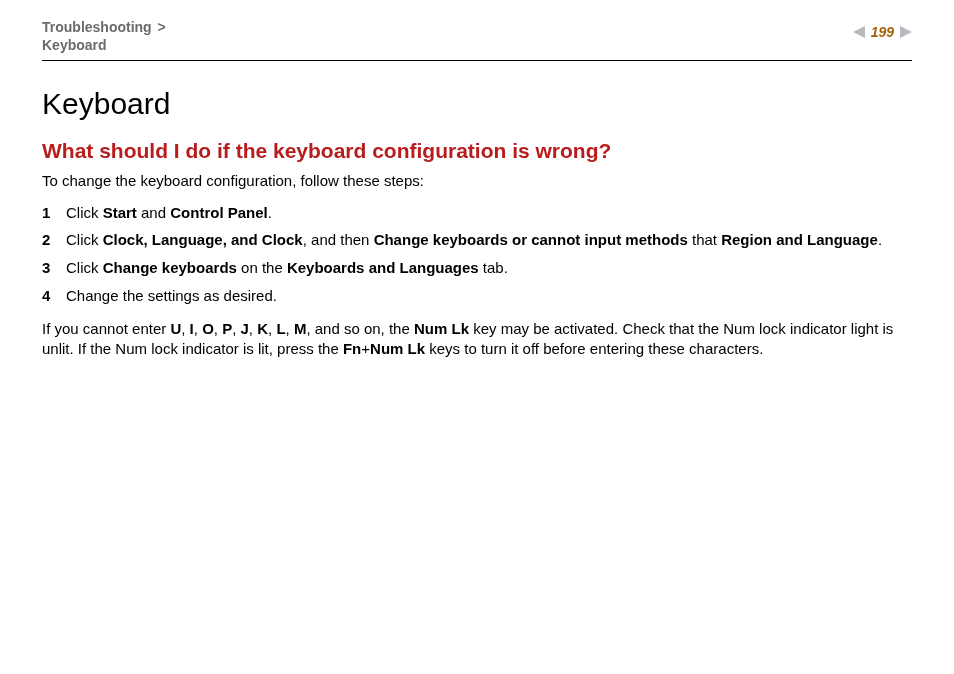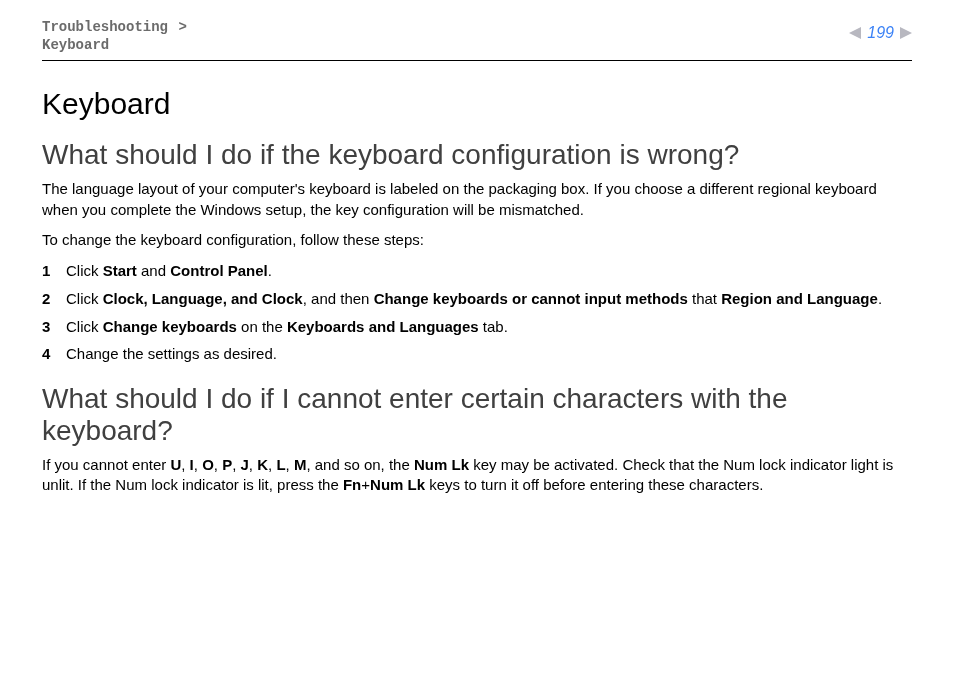--- a/index.html
+++ b/index.html
@@ -21,54 +21,53 @@
     align-items: flex-start;
     border-bottom: 1px solid #000;
     padding-bottom: 6px;
     margin-bottom: 26px;
   }
   .breadcrumb {
     font-size: 14px;
     font-weight: bold;
     color: #6b6b6b;
     line-height: 1.3;
-    font-family: Liberation Mono, monospace;
   }
   .breadcrumb .sep {
     margin: 0 4px 0 2px;
   }
   .page-nav {
     display: flex;
     align-items: center;
     gap: 6px;
     padding-top: 6px;
   }
   .page-num {
-    font-size: 16px;
-    font-weight: normal;
+    font-size: 14px;
+    font-weight: bold;
     font-style: italic;
-    color: #3b82f6;
+    color: #a16207;
   }
   .arrow {
     width: 0;
     height: 0;
     border-top: 6px solid transparent;
     border-bottom: 6px solid transparent;
   }
   .arrow-left { border-right: 12px solid #b8b8c0; }
   .arrow-right { border-left: 12px solid #b8b8c0; }
   h1 {
     font-size: 30px;
     font-weight: normal;
     margin: 0 0 14px 0;
   }
   h2 {
-    font-size: 28px;
-    font-weight: normal;
-    color: #404040;
+    font-size: 21px;
+    font-weight: bold;
+    color: #b91c1c;
     margin: 18px 0 8px 0;
   }
   p {
     font-size: 15px;
     line-height: 1.35;
     margin: 6px 0 10px 0;
   }
   .steps {
     margin: 6px 0 12px 0;
   }
@@ -101,21 +100,20 @@
       <div class="arrow arrow-left"></div>
       <span class="page-num">199</span>
       <div class="arrow arrow-right"></div>
     </div>
   </div>
 
   <h1>Keyboard</h1>
 
   <h2>What should I do if the keyboard configuration is wrong?</h2>
 
-  <p>The language layout of your computer's keyboard is labeled on the packaging box. If you choose a different regional keyboard when you complete the Windows setup, the key configuration will be mismatched.</p>
   <p>To change the keyboard configuration, follow these steps:</p>
 
   <div class="steps">
     <div class="step-row">
       <div class="step-num">1</div>
       <div class="step-text">
         <span>Click </span><span class="b">Start</span><span> and </span><span class="b">Control Panel</span><span>.</span>
       </div>
     </div>
     <div class="step-row">
@@ -131,18 +129,17 @@
       </div>
     </div>
     <div class="step-row">
       <div class="step-num">4</div>
       <div class="step-text">
         <span>Change the settings as desired.</span>
       </div>
     </div>
   </div>
 
-  <h2>What should I do if I cannot enter certain characters with the keyboard?</h2>
 
   <p>
     <span>If you cannot enter </span><span class="b">U</span><span>, </span><span class="b">I</span><span>, </span><span class="b">O</span><span>, </span><span class="b">P</span><span>, </span><span class="b">J</span><span>, </span><span class="b">K</span><span>, </span><span class="b">L</span><span>, </span><span class="b">M</span><span>, and so on, the </span><span class="b">Num Lk</span><span> key may be activated. Check that the Num lock indicator light is unlit. If the Num lock indicator is lit, press the </span><span class="b">Fn</span><span>+</span><span class="b">Num Lk</span><span> keys to turn it off before entering these characters.</span>
   </p>
 </div>
 
 </body></html>

